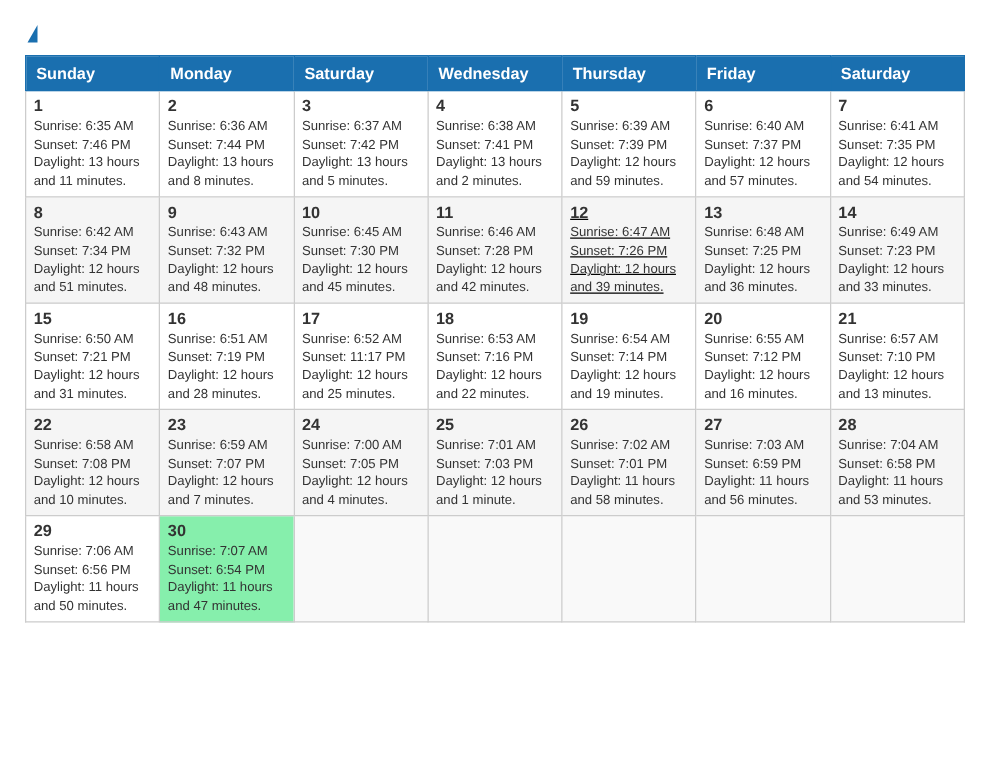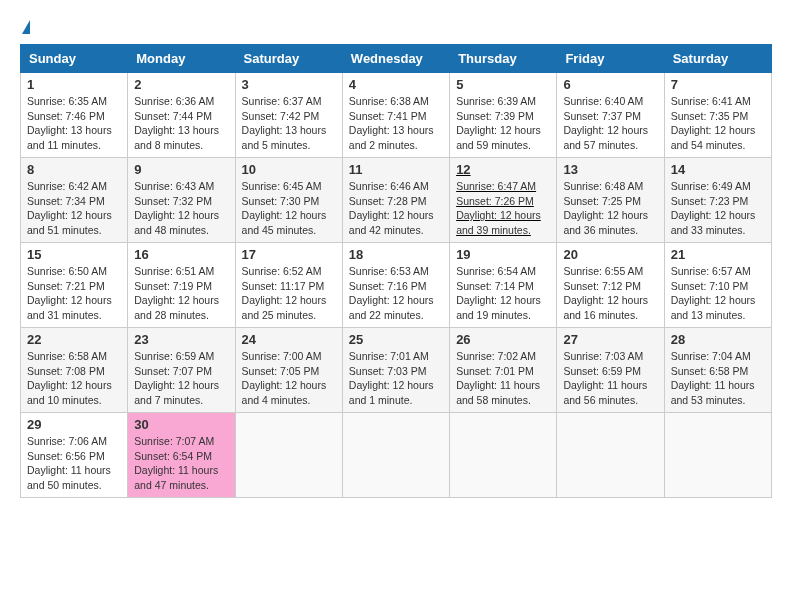--- a/index.html
+++ b/index.html
@@ -337,21 +337,21 @@
         </td>
       </tr>
       <tr class="week-row">
         <td style="background: rgb(255, 255, 255);">
           <span class="day-num">29</span>
           <div class="day-info" style="white-space: pre-line;">Sunrise: 7:06 AM
 Sunset: 6:56 PM
 Daylight: 11 hours
 and 50 minutes.</div>
         </td>
-        <td style="background: #f9a8d4;">
+        <td style="background: #86efac;">
           <span class="day-num">30</span>
           <div class="day-info" style="white-space: pre-line;">Sunrise: 7:07 AM
 Sunset: 6:54 PM
 Daylight: 11 hours
 and 47 minutes.</div>
         </td>
         <td class="empty-cell"></td>
         <td class="empty-cell"></td>
         <td class="empty-cell"></td>
         <td class="empty-cell"></td>

